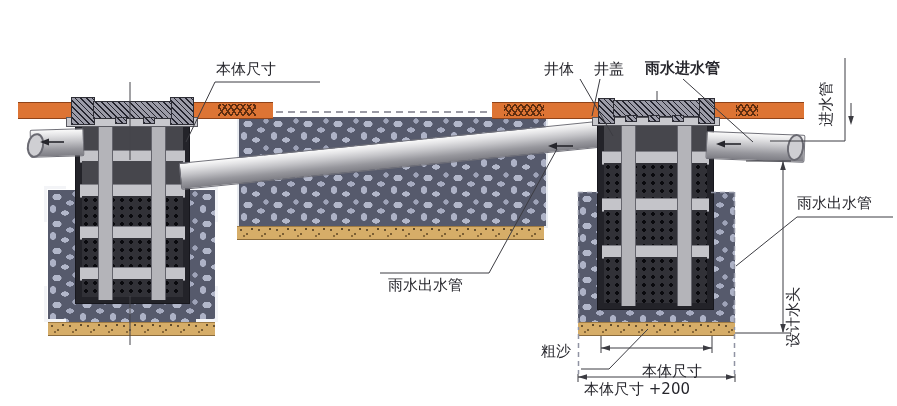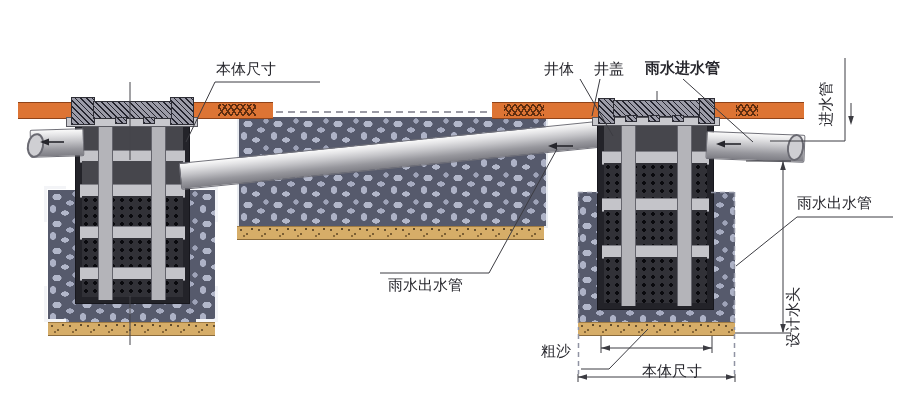--- a/index.html
+++ b/index.html
@@ -218,14 +218,15 @@
   <div class="lbl" style="left:216px;top:60px;">本体尺寸</div>
   <div class="lbl" style="left:544px;top:60px;">井体</div>
   <div class="lbl" style="left:594px;top:60px;text-align:center;">井盖</div>
   <div class="lbl" style="left:645px;top:59px;font-weight:bold;">雨水进水管</div>
   <div class="lbl vert" style="left:793px;top:95px;width:66px;">进水管</div>
   <div class="lbl" style="left:797px;top:194px;">雨水出水管</div>
   <div class="lbl vert" style="left:760px;top:308px;width:66px;">设计水头</div>
   <div class="lbl" style="left:388px;top:278px;font-family:Liberation Mono, monospace;">雨水出水管</div>
   <div class="lbl" style="left:541px;top:342px;">粗沙</div>
   <div class="lbl" style="left:628px;top:362px;margin-left:14px;">本体尺寸</div>
+  <div class="lbl" style="left:584px;top:380px;">本体尺寸 +200</div>
 
 </div>
 
 </body></html>

